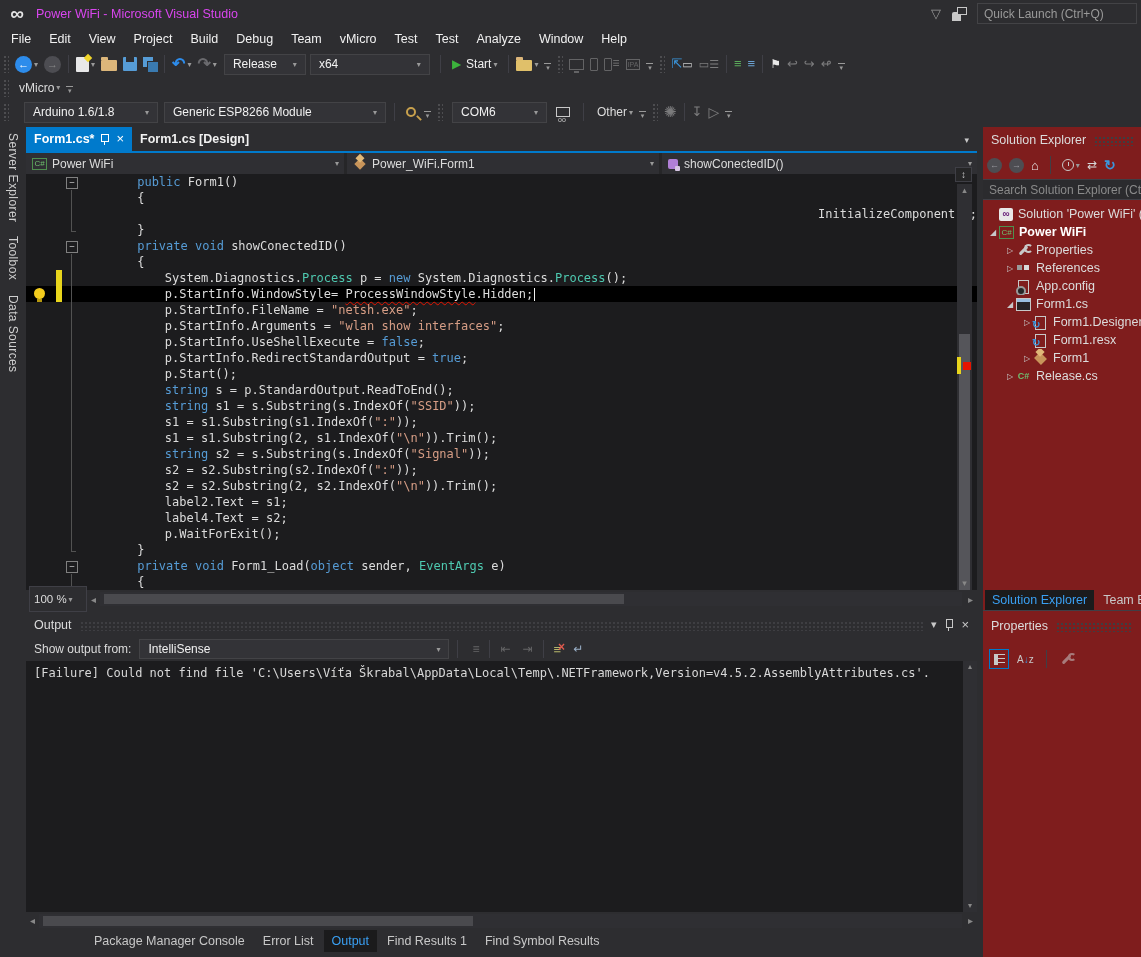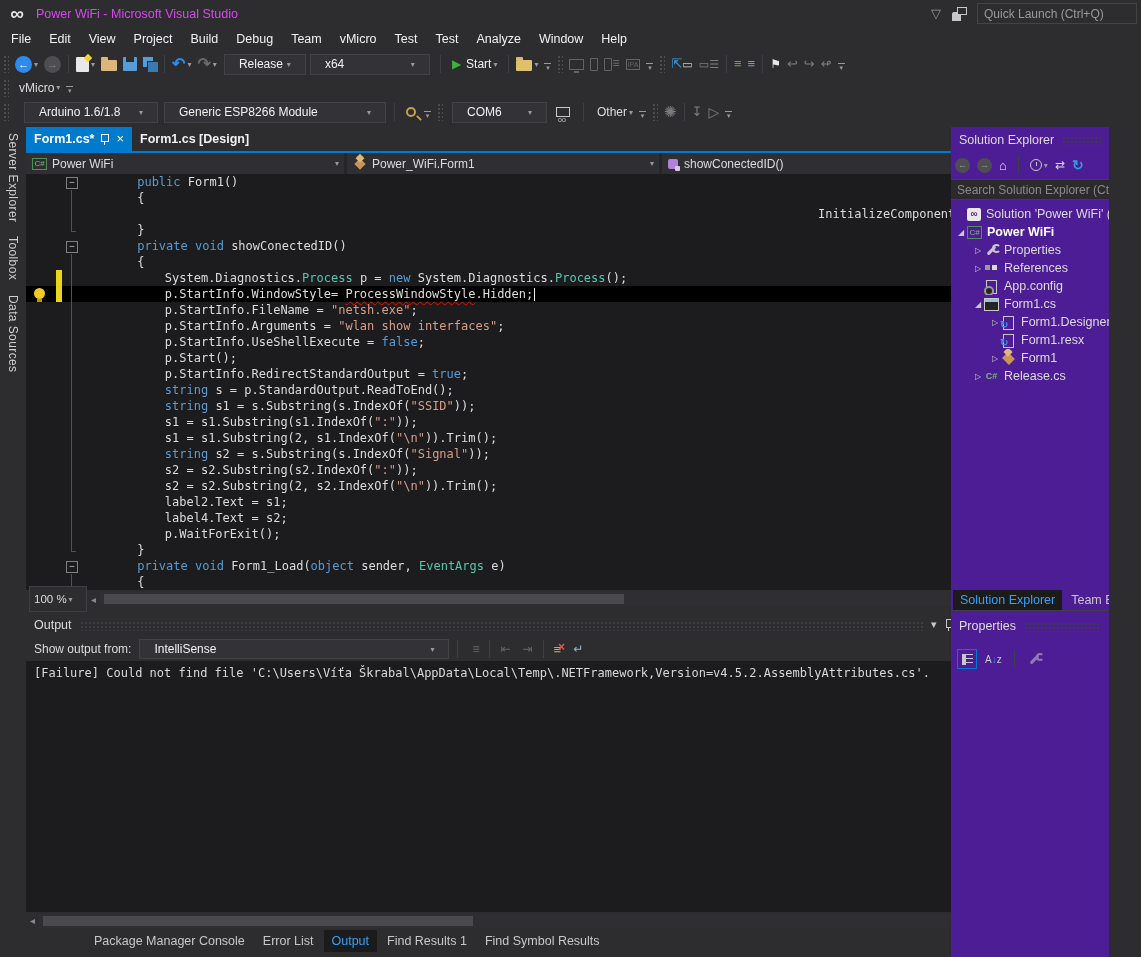--- a/index.html
+++ b/index.html
@@ -42,21 +42,21 @@
   .folder{width:16px;height:11px;background:#dcb67a;border-radius:1px;position:relative;margin-top:3px;}
   .folder::before{content:"";position:absolute;left:0;top:-3px;width:7px;height:3px;background:#dcb67a;border-radius:1px 1px 0 0;}
   .save{width:14px;height:14px;background:#569cd6;border-radius:1px;position:relative;}
   .save::before{content:"";position:absolute;left:3px;top:0;width:8px;height:5px;background:#2d2d30;}
   .save2{width:14px;height:14px;position:relative;}
   .save2::before{content:"";position:absolute;left:0;top:0;width:10px;height:10px;background:#569cd6;}
   .save2::after{content:"";position:absolute;left:4px;top:4px;width:10px;height:10px;background:#3a7ab0;border:1px solid #2d2d30;}
   .undo{color:#2d8ceb;font-size:16px;line-height:14px;font-weight:bold;}
   .redo{color:#6a6a6e;font-size:16px;line-height:14px;font-weight:bold;}
   .combo{height:21px;background:#333337;border:1px solid #434346;display:flex;align-items:center;
-         padding:0 14px;color:#f1f1f1;position:relative;}
+         padding:0 8px;color:#f1f1f1;position:relative;}
   .combo .cv{flex:1;overflow:hidden;white-space:nowrap;}
   .combo .caret{margin-left:4px;}
   .play{color:var(--start-green,#3cb33c);font-size:12px;margin-right:5px;}
   .startlbl{color:#f1f1f1;}
   .mag{width:10px;height:10px;border:2px solid #c8a14d;border-radius:50%;position:relative;margin-right:2px;}
   .mag::after{content:"";position:absolute;left:8px;top:8px;width:6px;height:2px;background:#c8a14d;transform:rotate(45deg);}
   .gray{opacity:.5;}
   .mon{width:15px;height:11px;border:1px solid #9a9a9a;position:relative;margin-top:1px;}
   .mon::after{content:"";position:absolute;left:4px;bottom:-4px;width:5px;height:2px;background:#9a9a9a;box-shadow:-2px 2px 0 2px transparent;}
   .phone{width:8px;height:13px;border:1px solid #9a9a9a;border-radius:1px;}
@@ -150,21 +150,21 @@
   #outvscroll .arr{position:absolute;left:0;width:14px;height:12px;color:#888;font-size:8px;text-align:center;line-height:12px;}
   #outhscroll{position:absolute;left:0;bottom:0;width:951px;height:15px;background:#2d2d30;display:flex;align-items:center;}
   #outhscroll .hs-thumb{width:430px;}
 
   
   #paneltabs{position:absolute;left:0;top:928px;width:977px;height:26px;display:flex;align-items:center;padding-left:86px;gap:2px;}
   .ptab{padding:4px 8px;color:#c8c8c8;font-size:12.5px;}
   .ptab.active{background:#1b1b1c;color:#3aa0f3;}
 
   
-  #rightpanel{position:absolute;left:951px;top:127px;width:158px;height:830px;background:#4c1d95;overflow:hidden;}
+  #rightpanel{position:absolute;left:983px;top:127px;width:158px;height:830px;background:#7f1d1d;overflow:hidden;}
   #setoolbar{height:26px;display:flex;align-items:center;padding-left:4px;gap:7px;}
   .secir{width:15px;height:15px;border-radius:50%;background:#4d4d52;color:#97979c;font-size:9px;display:flex;align-items:center;justify-content:center;}
   .sehome{color:#e8e8e8;font-size:13px;}
   .seclk{width:12px;height:12px;border:1px solid #c8c8c8;border-radius:50%;position:relative;}
   .seclk::after{content:"";position:absolute;left:5px;top:2px;width:1px;height:4px;background:#c8c8c8;}
   .sesync{color:#d8d8d8;font-size:12px;}
   .serefresh{color:#3a96dd;font-size:14px;font-weight:bold;}
   #sesearch{height:21px;margin:1px 0 2px 0;background:#2b2b2e;border-top:1px solid #3f3f46;border-bottom:1px solid #3f3f46;
         display:flex;align-items:center;padding:0 6px;color:#8a8a8a;white-space:nowrap;overflow:hidden;}
   #setree{padding-top:3px;}
@@ -447,22 +447,22 @@
         <div class="cl"><span class="m"></span><span class="cb"></span><span class="fold vl"></span><span class="txt" style="padding-left: 55.2px;"><span class="seg-d">{</span></span></div>
         <div class="cl"><span class="m"></span><span class="cb"></span><span class="fold vl"></span><span class="txt" style="padding-left: 82.8px; text-align: right;"><span class="seg-d">InitializeComponent();</span></span></div>
         <div class="cl"><span class="m"></span><span class="cb"></span><span class="fold ve"></span><span class="txt" style="padding-left: 55.2px;"><span class="seg-d">}</span></span></div>
         <div class="cl"><span class="m"></span><span class="cb"></span><span class="fold open"></span><span class="txt" style="padding-left: 55.2px;"><span class="seg-k">private</span><span class="seg-d"> </span><span class="seg-k">void</span><span class="seg-d"> showConectedID()</span></span></div>
         <div class="cl"><span class="m"></span><span class="cb"></span><span class="fold vl"></span><span class="txt" style="padding-left: 55.2px;"><span class="seg-d">{</span></span></div>
         <div class="cl"><span class="m"></span><span class="cb on"></span><span class="fold vl"></span><span class="txt" style="padding-left: 82.8px;"><span class="seg-d">System.Diagnostics.</span><span class="seg-t">Process</span><span class="seg-d"> p = </span><span class="seg-k">new</span><span class="seg-d"> System.Diagnostics.</span><span class="seg-t">Process</span><span class="seg-d">();</span></span></div>
         <div class="cl cur"><span class="m"><span class="bulb"></span></span><span class="cb on"></span><span class="fold vl"></span><span class="txt" style="padding-left: 82.8px;"><span class="seg-d">p.StartInfo.WindowStyle= </span><span class="seg-e">ProcessWindowStyle</span><span class="seg-d">.Hidden;</span><span class="caret-i"></span></span></div>
         <div class="cl"><span class="m"></span><span class="cb"></span><span class="fold vl"></span><span class="txt" style="padding-left: 82.8px;"><span class="seg-d">p.StartInfo.FileName = </span><span class="seg-s">"netsh.exe"</span><span class="seg-d">;</span></span></div>
         <div class="cl"><span class="m"></span><span class="cb"></span><span class="fold vl"></span><span class="txt" style="padding-left: 82.8px;"><span class="seg-d">p.StartInfo.Arguments = </span><span class="seg-s">"wlan show interfaces"</span><span class="seg-d">;</span></span></div>
         <div class="cl"><span class="m"></span><span class="cb"></span><span class="fold vl"></span><span class="txt" style="padding-left: 82.8px;"><span class="seg-d">p.StartInfo.UseShellExecute = </span><span class="seg-k">false</span><span class="seg-d">;</span></span></div>
+        <div class="cl"><span class="m"></span><span class="cb"></span><span class="fold vl"></span><span class="txt" style="padding-left: 82.8px;"><span class="seg-d">p.StartInfo.RedirectStandardOutput = </span><span class="seg-k">true</span><span class="seg-d">;</span></span></div>
         <div class="cl"><span class="m"></span><span class="cb"></span><span class="fold vl"></span><span class="txt" style="padding-left: 82.8px;"><span class="seg-d">p.Start();</span></span></div>
-        <div class="cl"><span class="m"></span><span class="cb"></span><span class="fold vl"></span><span class="txt" style="padding-left: 82.8px;"><span class="seg-d">p.StartInfo.RedirectStandardOutput = </span><span class="seg-k">true</span><span class="seg-d">;</span></span></div>
         <div class="cl"><span class="m"></span><span class="cb"></span><span class="fold vl"></span><span class="txt" style="padding-left: 82.8px;"><span class="seg-k">string</span><span class="seg-d"> s = p.StandardOutput.ReadToEnd();</span></span></div>
         <div class="cl"><span class="m"></span><span class="cb"></span><span class="fold vl"></span><span class="txt" style="padding-left: 82.8px;"><span class="seg-k">string</span><span class="seg-d"> s1 = s.Substring(s.IndexOf(</span><span class="seg-s">"SSID"</span><span class="seg-d">));</span></span></div>
         <div class="cl"><span class="m"></span><span class="cb"></span><span class="fold vl"></span><span class="txt" style="padding-left: 82.8px;"><span class="seg-d">s1 = s1.Substring(s1.IndexOf(</span><span class="seg-s">":"</span><span class="seg-d">));</span></span></div>
         <div class="cl"><span class="m"></span><span class="cb"></span><span class="fold vl"></span><span class="txt" style="padding-left: 82.8px;"><span class="seg-d">s1 = s1.Substring(2, s1.IndexOf(</span><span class="seg-s">"\n"</span><span class="seg-d">)).Trim();</span></span></div>
         <div class="cl"><span class="m"></span><span class="cb"></span><span class="fold vl"></span><span class="txt" style="padding-left: 82.8px;"><span class="seg-k">string</span><span class="seg-d"> s2 = s.Substring(s.IndexOf(</span><span class="seg-s">"Signal"</span><span class="seg-d">));</span></span></div>
         <div class="cl"><span class="m"></span><span class="cb"></span><span class="fold vl"></span><span class="txt" style="padding-left: 82.8px;"><span class="seg-d">s2 = s2.Substring(s2.IndexOf(</span><span class="seg-s">":"</span><span class="seg-d">));</span></span></div>
         <div class="cl"><span class="m"></span><span class="cb"></span><span class="fold vl"></span><span class="txt" style="padding-left: 82.8px;"><span class="seg-d">s2 = s2.Substring(2, s2.IndexOf(</span><span class="seg-s">"\n"</span><span class="seg-d">)).Trim();</span></span></div>
         <div class="cl"><span class="m"></span><span class="cb"></span><span class="fold vl"></span><span class="txt" style="padding-left: 82.8px;"><span class="seg-d">label2.Text = s1;</span></span></div>
         <div class="cl"><span class="m"></span><span class="cb"></span><span class="fold vl"></span><span class="txt" style="padding-left: 82.8px;"><span class="seg-d">label4.Text = s2;</span></span></div>
         <div class="cl"><span class="m"></span><span class="cb"></span><span class="fold vl"></span><span class="txt" style="padding-left: 82.8px;"><span class="seg-d">p.WaitForExit();</span></span></div>

